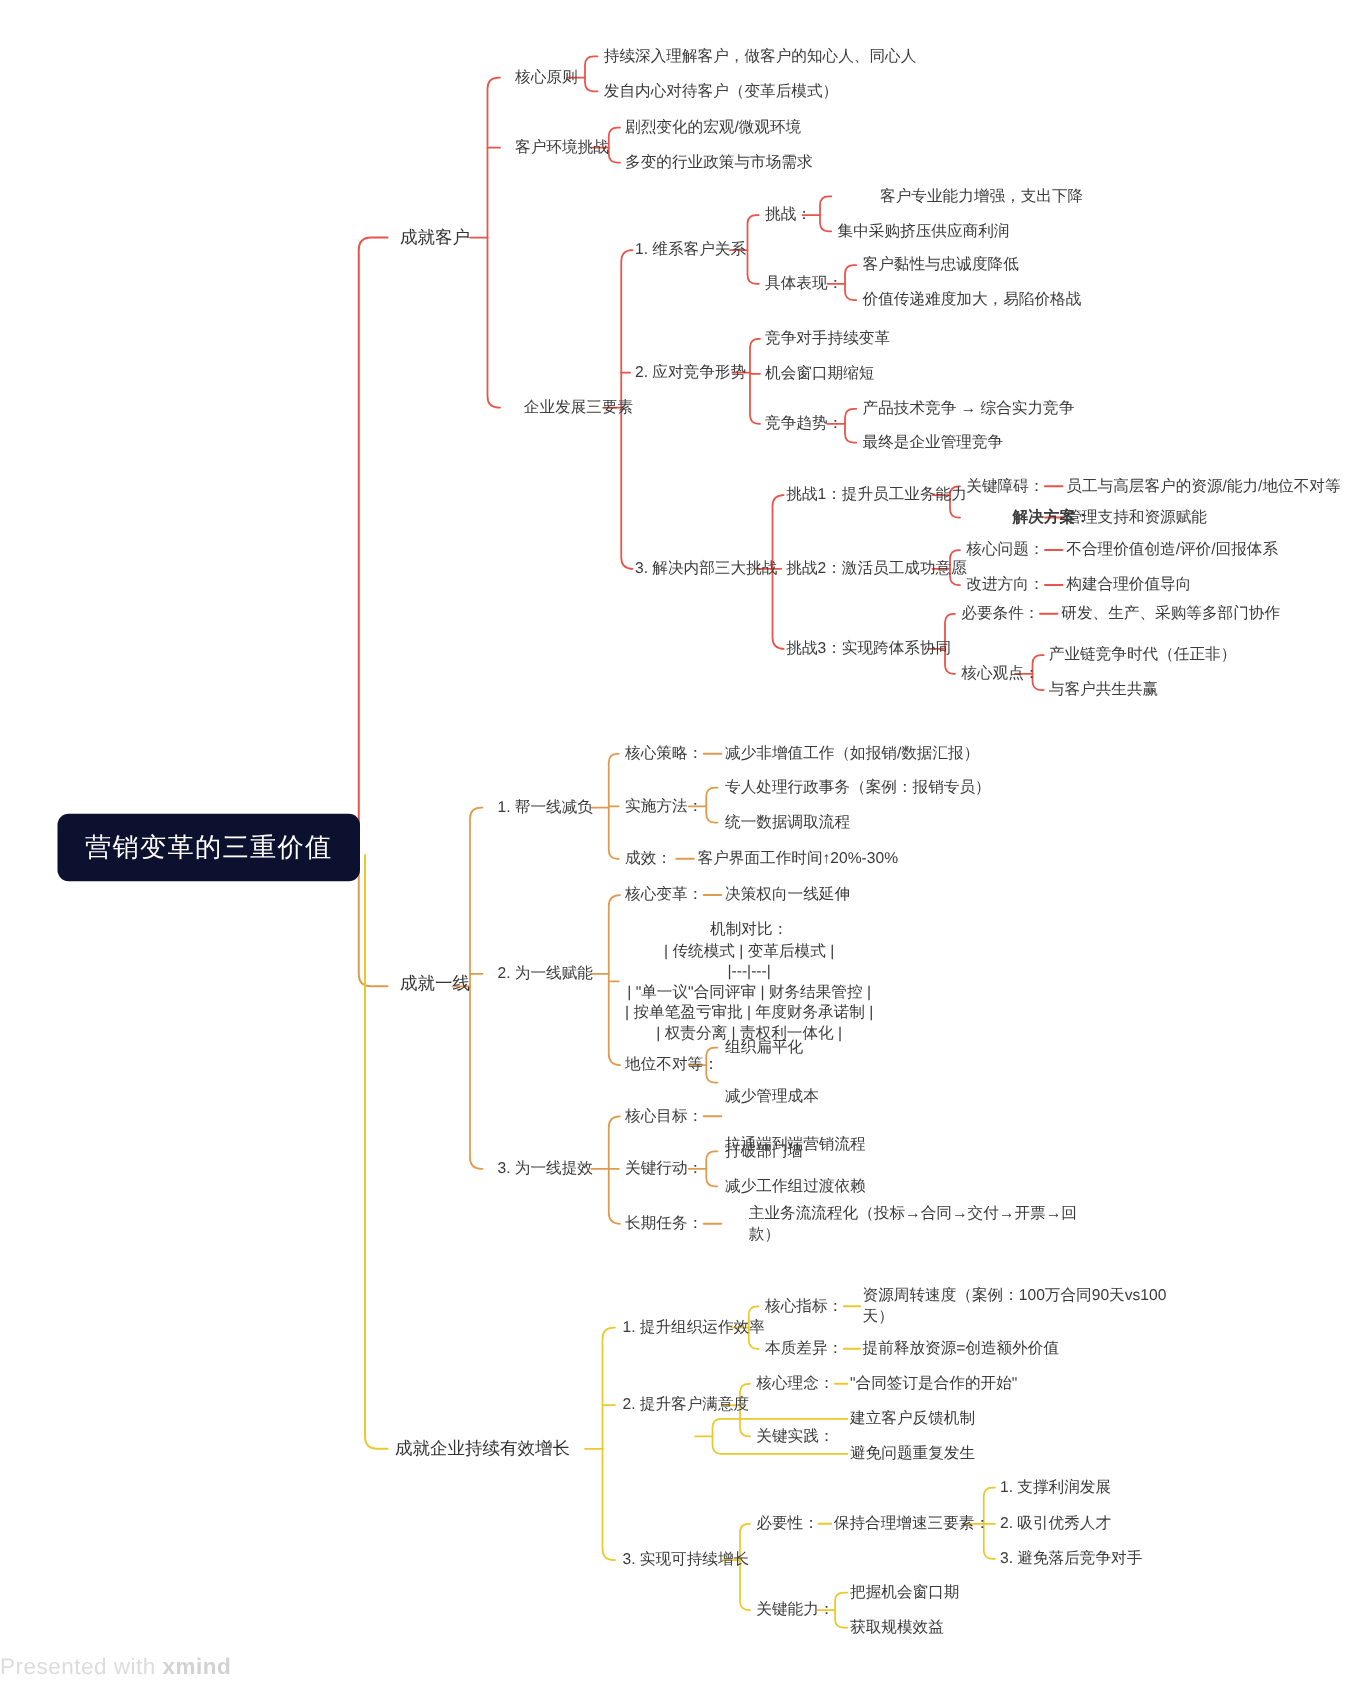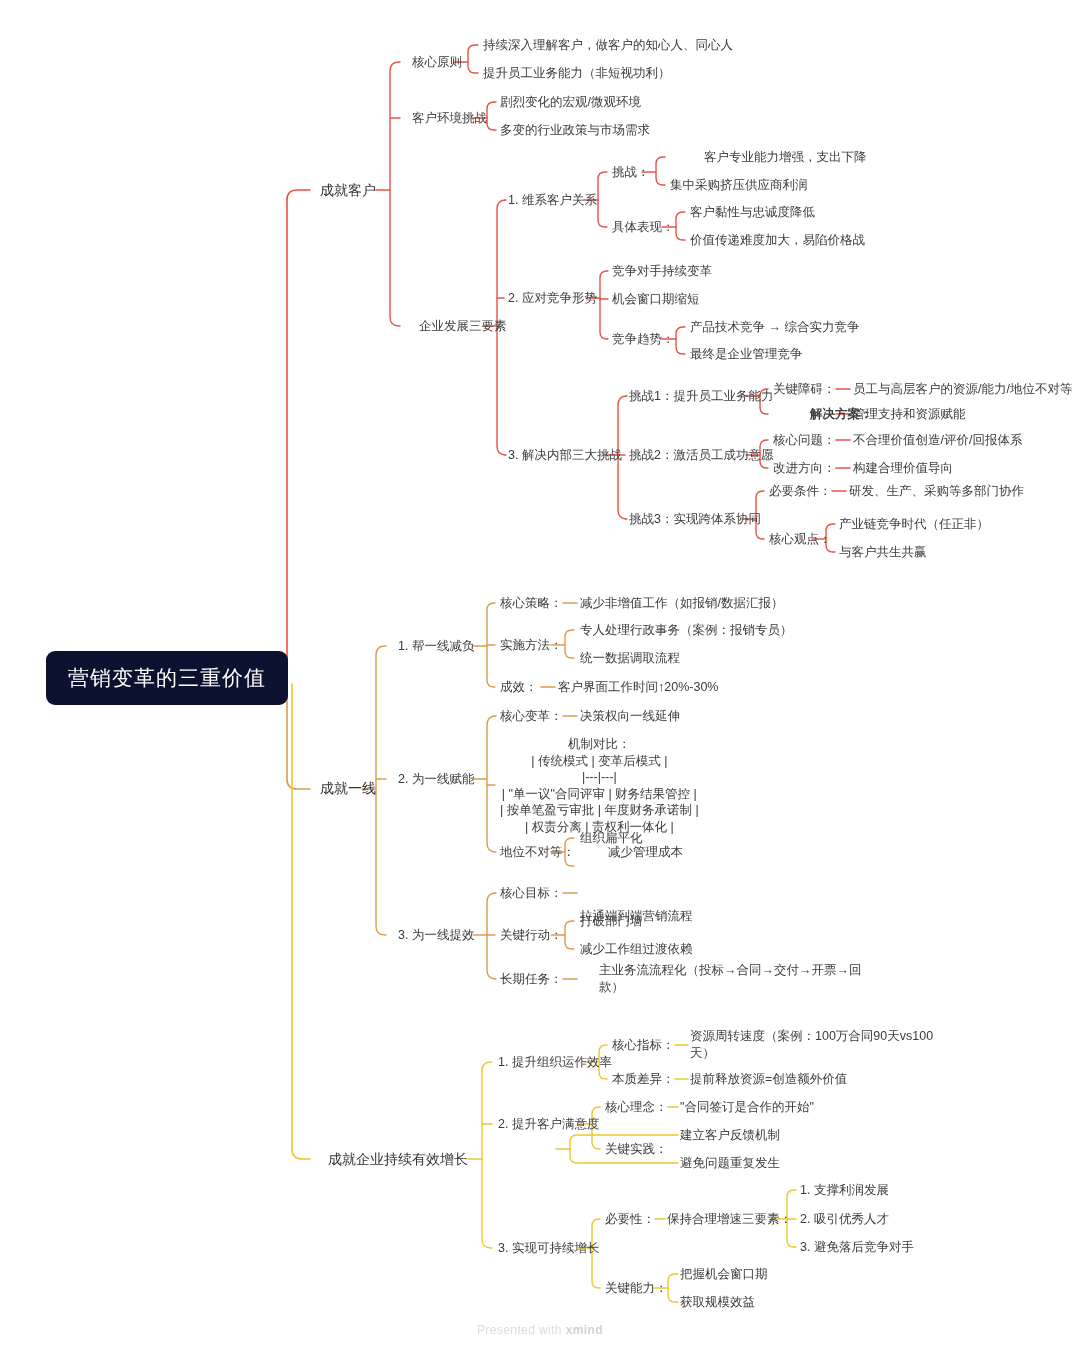--- a/index.html
+++ b/index.html
@@ -27,22 +27,22 @@
     border-radius:9px;
     font-size:21px;
     letter-spacing:1px;
     padding:13px 22px;
     transform:translateY(-50%);
     white-space:nowrap;
   }
   .footer{
     position:absolute;
     left:0;right:0;
-    text-align:center;
-    font-size:12px;
+    text-align:left;
+    font-size:18px;
     color:#dcdcdc;
     letter-spacing:.4px;
   }
   .footer b{color:#d2d2d2;font-weight:bold;}
   .mono-tbl{font-size:12.5px;line-height:16.5px;}
 </style>
 </head>
 <body>
 
 <div id="canvas">
@@ -129,24 +129,24 @@
       <path d="M 773 1219 L 787 1219" stroke="#ebc92e" fill="none" stroke-width="1.4" stroke-linecap="round" stroke-linejoin="round"></path>
       <path d="M 796 1190 L 794 1190 Q 787 1190 787 1197 L 787 1240 Q 787 1247 794 1247 L 796 1247" stroke="#ebc92e" fill="none" stroke-width="1.4" stroke-linecap="round" stroke-linejoin="round"></path>
       <path d="M 787 1219 L 796 1219" stroke="#ebc92e" fill="none" stroke-width="1.4" stroke-linecap="round" stroke-linejoin="round"></path>
       <path d="M 654 1288 L 668 1288" stroke="#ebc92e" fill="none" stroke-width="1.4" stroke-linecap="round" stroke-linejoin="round"></path>
       <path d="M 678 1274 L 675 1274 Q 668 1274 668 1281 L 668 1295 Q 668 1302 675 1302 L 678 1302" stroke="#ebc92e" fill="none" stroke-width="1.4" stroke-linecap="round" stroke-linejoin="round"></path>
     </svg>
   <div id="nodes-layer">
       <div class="root" id="node-root" style="left: 46px; top: 678px;">营销变革的三重价值</div>
       <div class="node branch" id="node-b1" style="left: 320px; top: 190px;">成就客户</div>
       <div class="node branch" id="node-b2" style="left: 320px; top: 789px; font-family: Liberation Mono, monospace;">成就一线</div>
-      <div class="node branch" id="node-b3" style="left: 328px; top: 1159px;">成就企业持续有效增长</div>
+      <div class="node branch" id="node-b3" style="left: 316px; top: 1159px;">成就企业持续有效增长</div>
       <div class="node" id="node-n1" style="left: 412px; top: 62px;">核心原则</div>
       <div class="node" id="node-n2" style="left: 483px; top: 45px;">持续深入理解客户，做客户的知心人、同心人</div>
-      <div class="node" id="node-n3" style="left: 483px; top: 73px;">提升员工业务能力（非短视功利）</div>
+      <div class="node" id="node-n3" style="left: 483px; top: 73px;">发自内心对待客户（变革后模式）</div>
       <div class="node" id="node-n4" style="left: 412px; top: 118px;">客户环境挑战</div>
       <div class="node" id="node-n5" style="left: 500px; top: 102px;">剧烈变化的宏观/微观环境</div>
       <div class="node" id="node-n6" style="left: 500px; top: 130px;">多变的行业政策与市场需求</div>
       <div class="node" id="node-n7" style="left: 419px; top: 326px;">企业发展三要素</div>
       <div class="node" id="node-n8" style="left: 508px; top: 200px;">1. 维系客户关系</div>
       <div class="node" id="node-n9" style="left: 612px; top: 172px;">挑战：</div>
       <div class="node" id="node-n10" style="left: 670px; top: 157px; margin-left: 34px;">客户专业能力增强，支出下降</div>
       <div class="node" id="node-n11" style="left: 670px; top: 185px;">集中采购挤压供应商利润</div>
       <div class="node" id="node-n12" style="left: 612px; top: 227px;">具体表现：</div>
       <div class="node" id="node-n13" style="left: 690px; top: 212px;">客户黏性与忠诚度降低</div>
@@ -186,21 +186,21 @@
       <div class="node" id="node-n47" style="left: 500px; top: 716px;">核心变革：</div>
       <div class="node" id="node-n48" style="left: 580px; top: 716px;">决策权向一线延伸</div>
       <div class="node mono-tbl" id="node-n49" style="left: 500px; top: 785px; white-space: pre; text-align: center;">机制对比：
 | 传统模式 | 变革后模式 |
 |---|---|
 | "单一议"合同评审 | 财务结果管控 |
 | 按单笔盈亏审批 | 年度财务承诺制 |
 | 权责分离 | 责权利一体化 |</div>
       <div class="node" id="node-n50" style="left: 500px; top: 852px;">地位不对等：</div>
       <div class="node" id="node-n51" style="left: 580px; top: 838px;">组织扁平化</div>
-      <div class="node" id="node-n52" style="left: 580px; top: 852px; margin-left: 28px;">减少管理成本</div>
+      <div class="node" id="node-n52" style="left: 580px; top: 877px;">减少管理成本</div>
       <div class="node" id="node-n53" style="left: 398px; top: 935px;">3. 为一线提效</div>
       <div class="node" id="node-n54" style="left: 500px; top: 893px;">核心目标：</div>
       <div class="node" id="node-n55" style="left: 580px; top: 916px;">拉通端到端营销流程</div>
       <div class="node" id="node-n56" style="left: 500px; top: 935px;">关键行动：</div>
       <div class="node" id="node-n57" style="left: 580px; top: 921px;">打破部门墙</div>
       <div class="node" id="node-n58" style="left: 580px; top: 949px;">减少工作组过渡依赖</div>
       <div class="node" id="node-n59" style="left: 500px; top: 979px;">长期任务：</div>
       <div class="node" id="node-n60" style="left: 580px; top: 979px; white-space: pre; margin-left: 19px;">主业务流流程化（投标→合同→交付→开票→回
 款）</div>
       <div class="node" id="node-n61" style="left: 498px; top: 1062px;">1. 提升组织运作效率</div>

